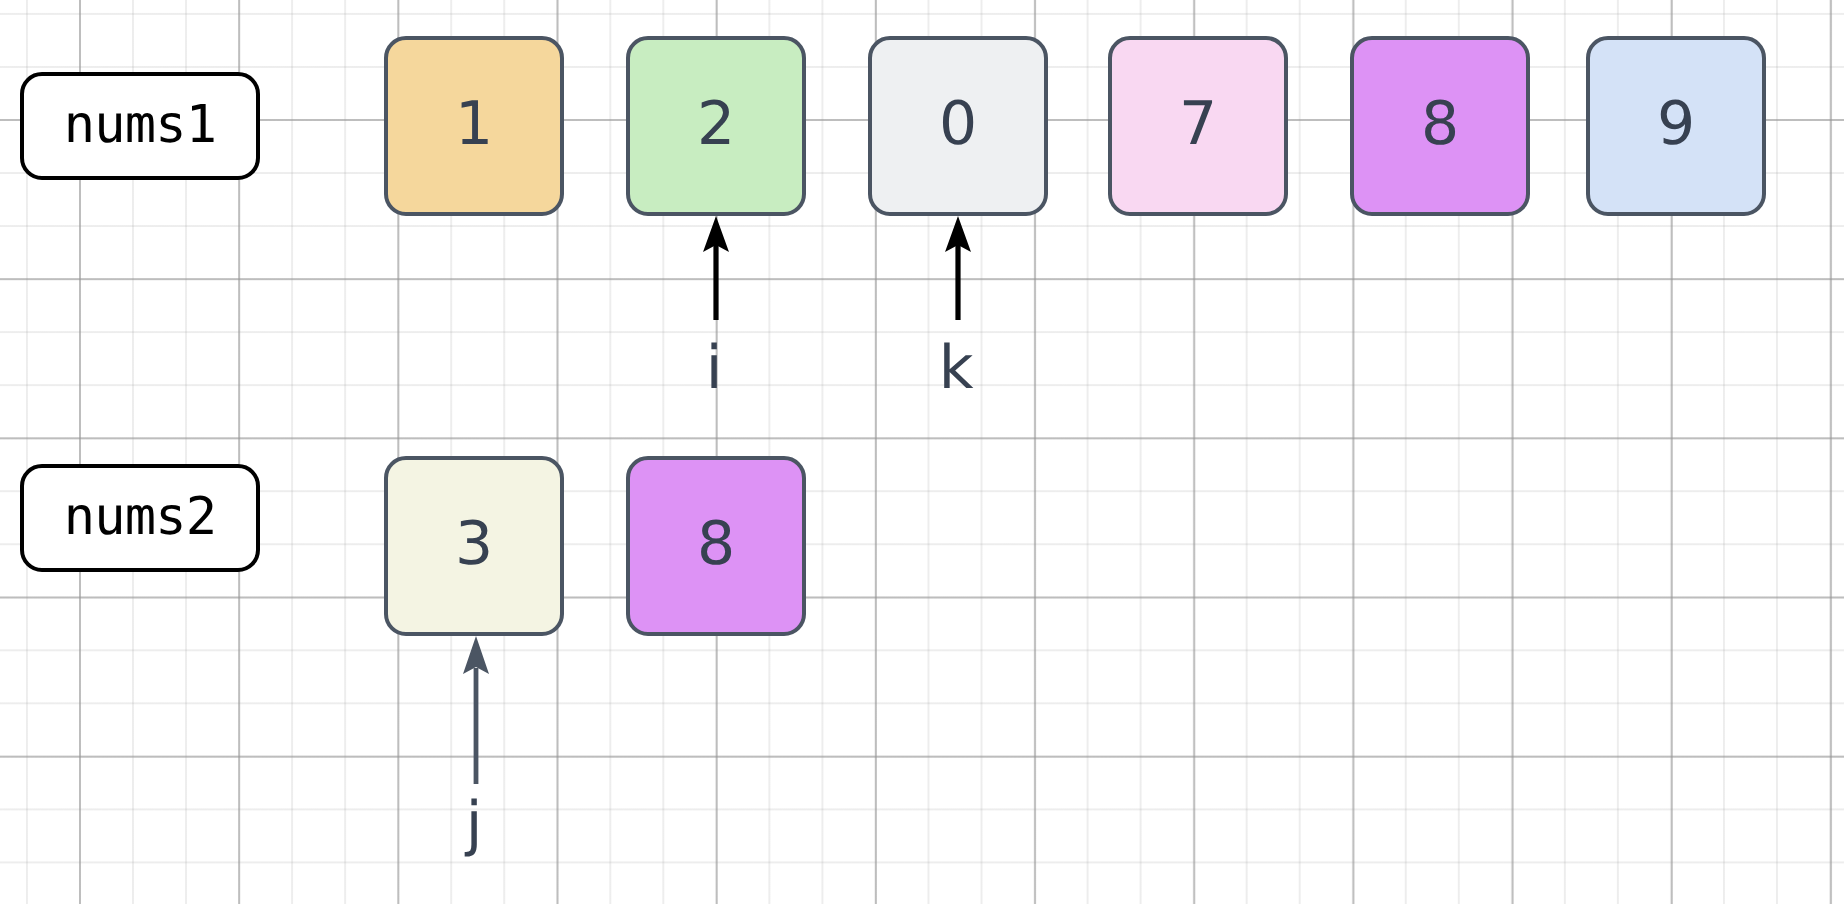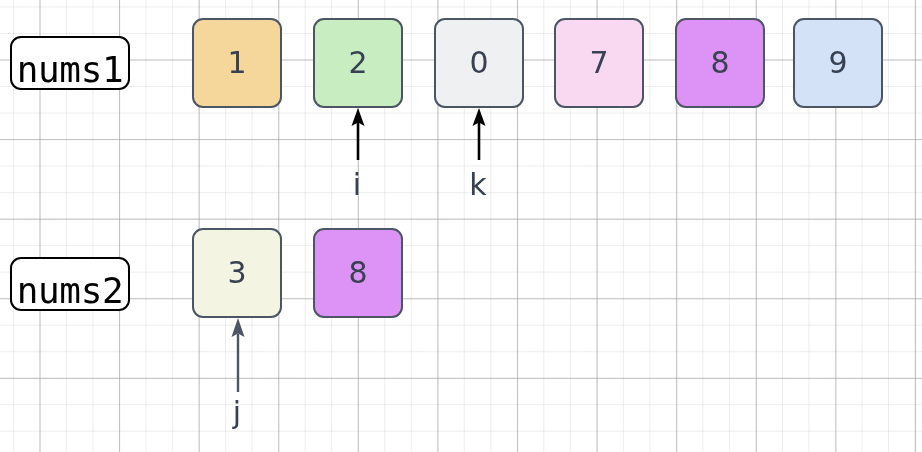--- a/index.html
+++ b/index.html
@@ -29,28 +29,28 @@
       39.5px 59.5px,
       39.5px 59.5px;
     font-family: "DejaVu Sans", sans-serif;
   }
 
   
   .var-label {
     position: absolute;
     box-sizing: border-box;
     display: flex;
-    align-items: flex-end;
+    align-items: center;
     justify-content: center;
     background: #ffffff;
     border: 2.5px solid #000000;
     border-radius: 11px;
     color: #000000;
     font-family: "DejaVu Sans Mono", "Liberation Mono", monospace;
-    font-size: 36px;
+    font-size: 26px;
     letter-spacing: -0.4px;
     line-height: 1;
   }
 
   
   .cell {
     position: absolute;
     box-sizing: border-box;
     display: flex;
     align-items: center;
@@ -101,21 +101,21 @@
   <div class="cell" style="left:554px; top:18px; width:90px; height:90px; background:#f9d8f2;">
     <span>7</span>
   </div>
   <div class="cell" style="left:675px; top:18px; width:90px; height:90px; background:#dd92f5;">
     <span>8</span>
   </div>
   <div class="cell" style="left:793px; top:18px; width:90px; height:90px; background:#d4e2f7;">
     <span>9</span>
   </div>
 
-  <div class="var-label" style="left:10px; top:257px; width:120px; height:54px;">
+  <div class="var-label" style="left:10px; top:232px; width:120px; height:54px;">
     <span>nums2</span>
   </div>
 
   <div class="cell" style="left:192px; top:228px; width:90px; height:90px; background:#f4f4e3;">
     <span>3</span>
   </div>
   <div class="cell" style="left:313px; top:228px; width:90px; height:90px; background:#dd92f5;">
     <span>8</span>
   </div>
 

